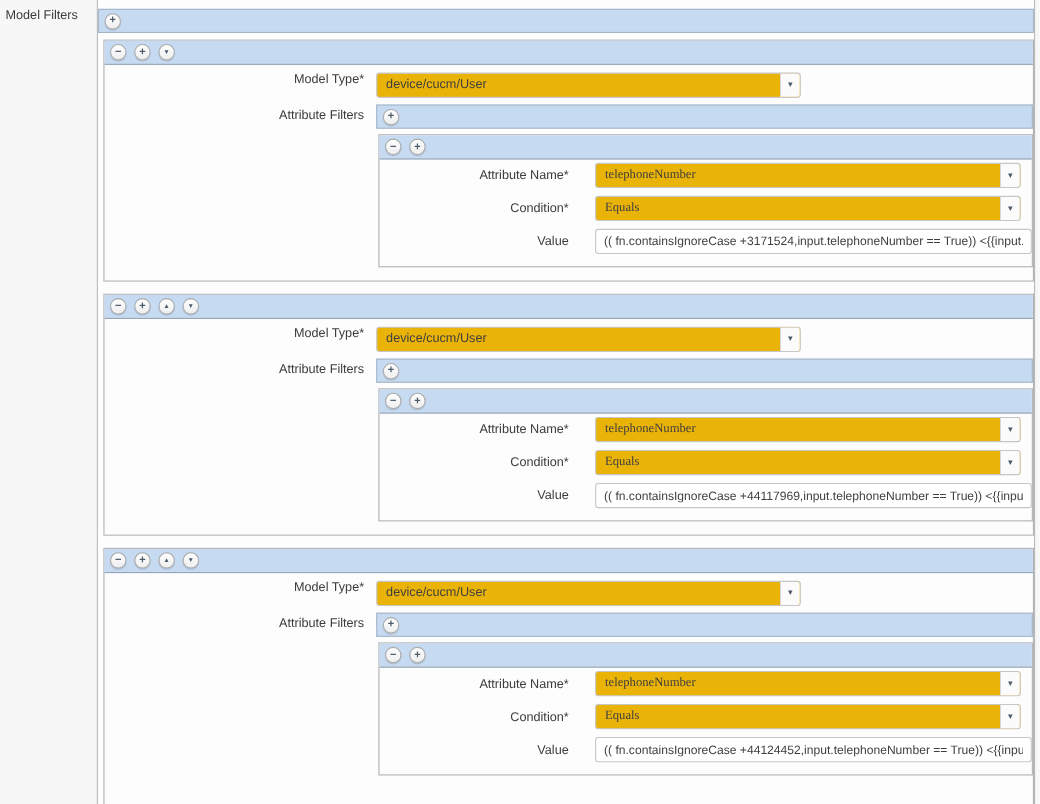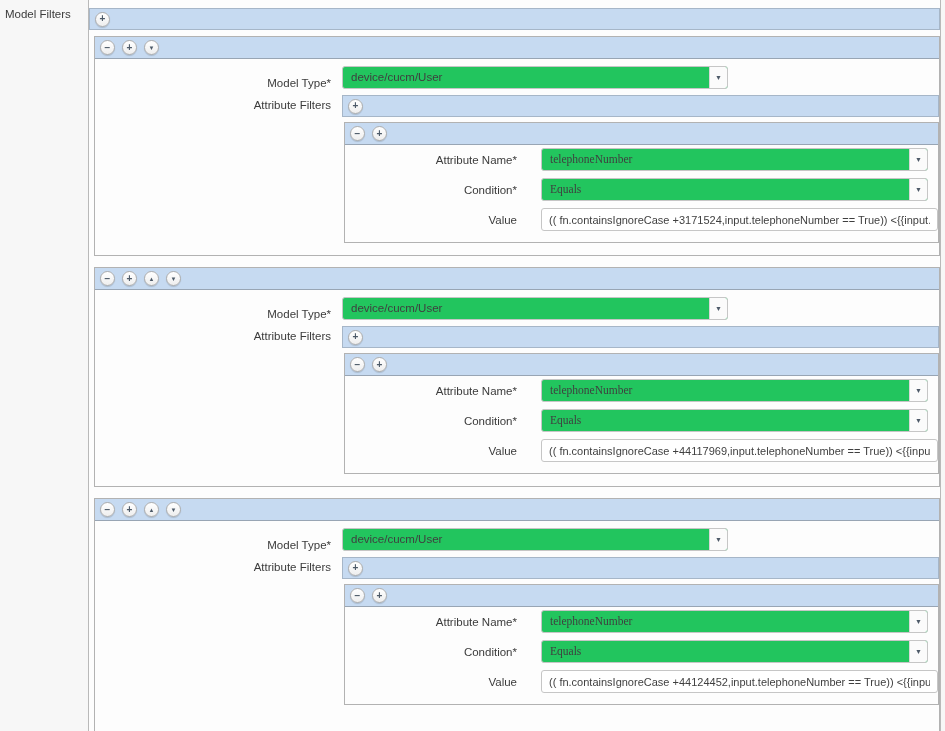--- a/index.html
+++ b/index.html
@@ -56,39 +56,39 @@
   }
   .cbtn.tri { font-size: 6px; }
   .block {
     margin: 6px 0 0 5px;
     border: 1px solid #b2b2b2;
     background: #fdfdfd;
     padding-bottom: 12px;
   }
   .block + .block { margin-top: 11px; }
   .block:last-child { padding-bottom: 40px; }
-  .row { display: flex; align-items: flex-end; margin-top: 7px; }
+  .row { display: flex; align-items: flex-start; margin-top: 7px; }
   .row-top { align-items: flex-start; margin-top: 6px; }
   .lbl { flex: 0 0 247px; text-align: right; padding-right: 11px; white-space: nowrap; }
   .lbl-top { padding-top: 4px; text-align: right; }
   .attr-list { flex: 1; min-width: 0; }
   .ablock {
     margin: 5px 0 0 2px;
     border: 1px solid #b2b2b2;
     background: #fdfdfd;
     padding-bottom: 11px;
   }
   .arow { display: flex; align-items: center; margin-top: 7px; }
   .arow.first { margin-top: 3px; }
   .albl { flex: 0 0 196px; text-align: right; padding-right: 24px; white-space: nowrap; }
   .combo {
     display: flex;
     align-items: stretch;
     height: 23px;
-    background: #22c55e;
+    background: #eab308;
     border: 1px solid #c6c6c6;
     border-radius: 3px;
     cursor: pointer;
   }
   .w-model { width: 386px; }
   .w-attr { width: 387px; font-family: Liberation Serif, serif; }
   .combo-text {
     flex: 1;
     padding: 0 8px;
     line-height: 21px;

